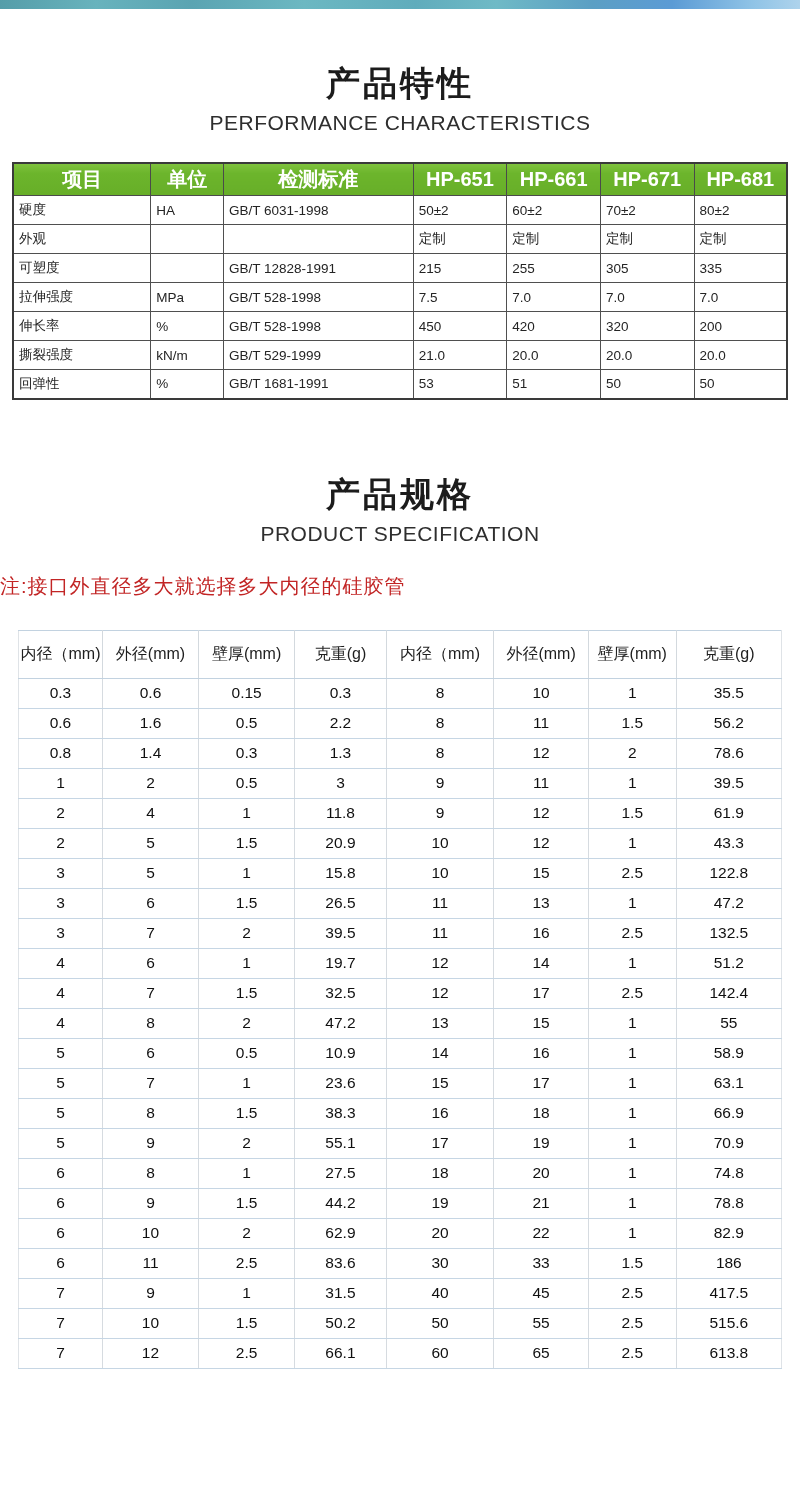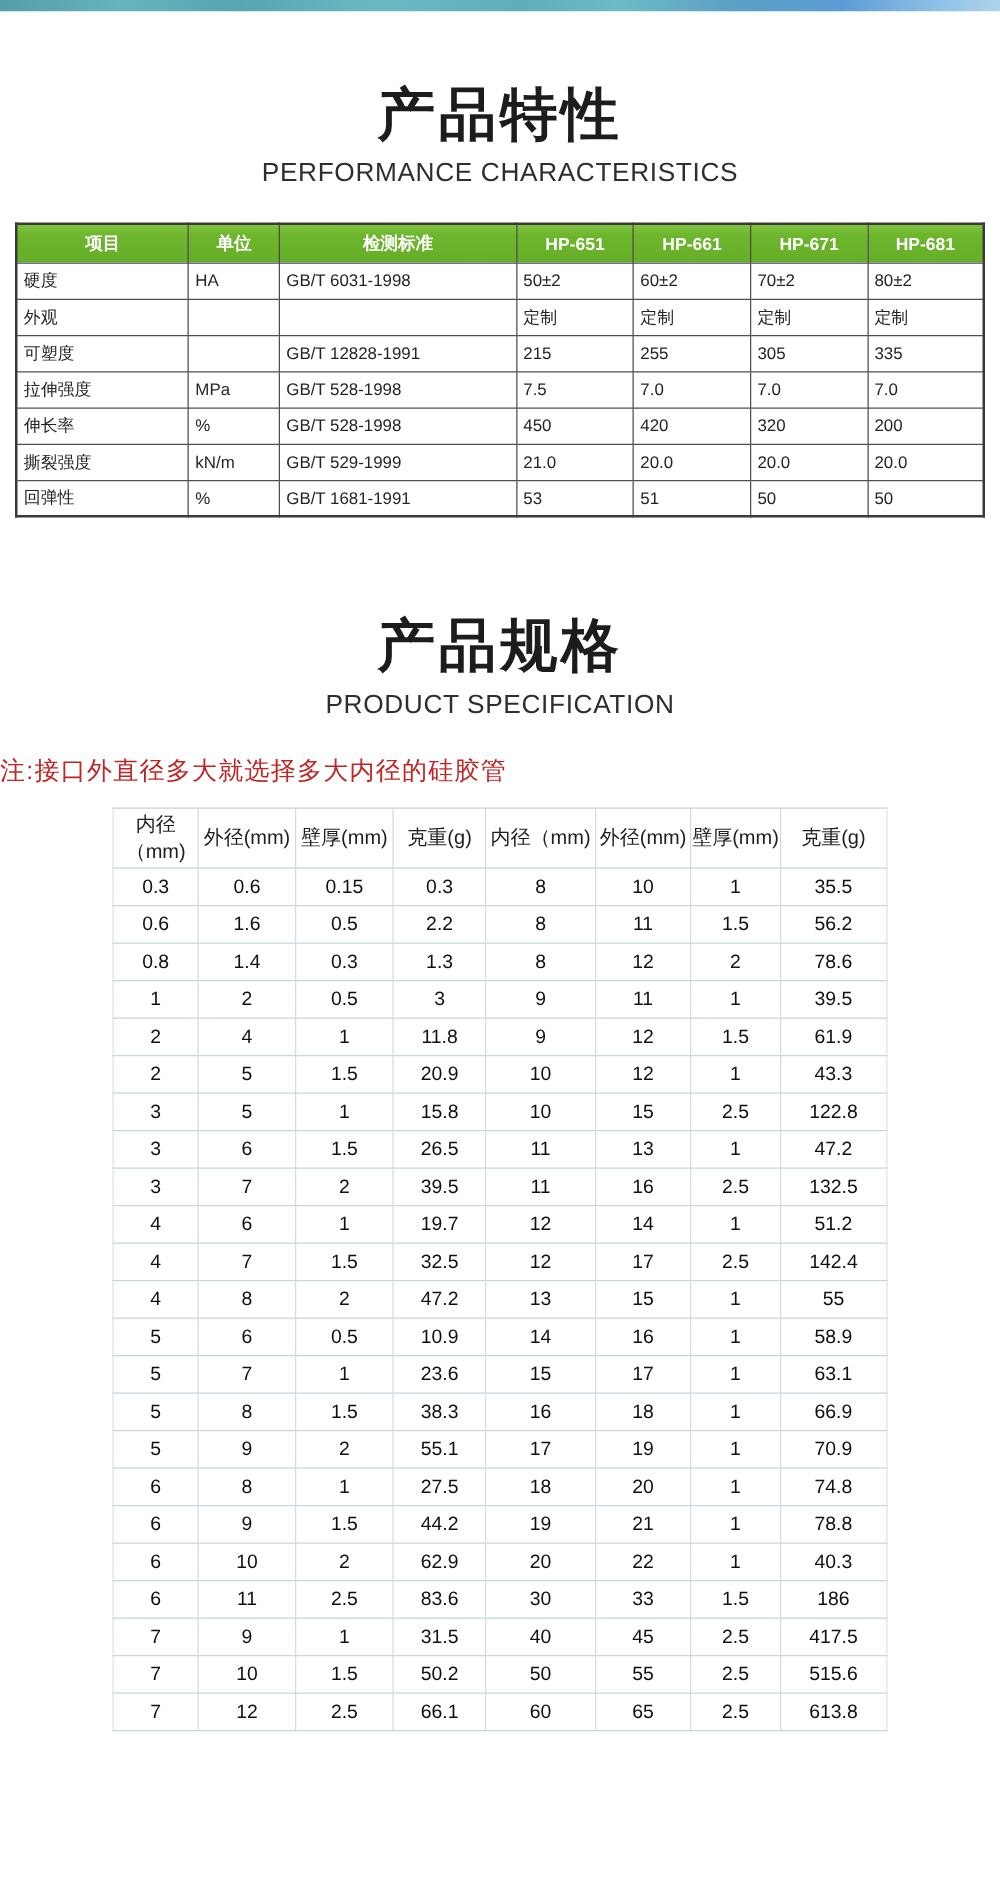--- a/index.html
+++ b/index.html
@@ -15,21 +15,21 @@
   .top-bar {
     height: 9px;
     width: 100%;
     background: linear-gradient(90deg,
       #559da9 0%, #68b3bd 12%, #5aa4b2 24%, #6cb8c2 38%,
       #60acbc 52%, #6fbac6 62%, #5b9fc4 74%, #5b9bd5 84%,
       #8fc3e6 94%, #aed3ec 100%);
   }
   .section-title {
     text-align: center;
-    font-size: 46px;
+    font-size: 34px;
     font-weight: 700;
     color: #1c1c1c;
     letter-spacing: 3px;
   }
   .section-subtitle {
     text-align: center;
     font-size: 21px;
     font-weight: 400;
     color: #2e2e2e;
     letter-spacing: 0.5px;
@@ -43,21 +43,21 @@
     width: 776px;
     margin: 27px 12px 0 12px;
     border-collapse: collapse;
     table-layout: fixed;
     border: 2px solid #3a3a3a;
   }
   table.perf th {
     background: #6cb52c;
     background: linear-gradient(180deg, #7fc23d 0%, #6cb52c 30%, #67ae28 100%);
     color: #ffffff;
-    font-size: 14px;
+    font-size: 20px;
     font-weight: 700;
     text-align: center;
     height: 31px;
     border: 1px solid #4a4a4a;
     padding: 2px 4px;
   }
   table.perf td {
     font-size: 13.5px;
     color: #242424;
     text-align: left;
@@ -73,22 +73,22 @@
     margin-top: 27px;
     text-align: left;
     color: #c22525;
     font-size: 20px;
     font-weight: 400;
     letter-spacing: 1px;
   }
 
   
   table.spec {
-    width: 620px;
-    margin: 16px auto 0 auto;
+    width: 764px;
+    margin: 30px auto 0 auto;
     border-collapse: collapse;
     table-layout: fixed;
   }
   table.spec th {
     font-size: 16px;
     font-weight: 400;
     color: #1e1e1e;
     text-align: center;
     height: 48px;
     border-top: 1px solid #c2d2e0;
@@ -421,21 +421,21 @@
         <td>78.8</td>
       </tr>
       <tr>
         <td>6</td>
         <td>10</td>
         <td>2</td>
         <td>62.9</td>
         <td>20</td>
         <td>22</td>
         <td>1</td>
-        <td>40.3</td>
+        <td>82.9</td>
       </tr>
       <tr>
         <td>6</td>
         <td>11</td>
         <td>2.5</td>
         <td>83.6</td>
         <td>30</td>
         <td>33</td>
         <td>1.5</td>
         <td>186</td>

